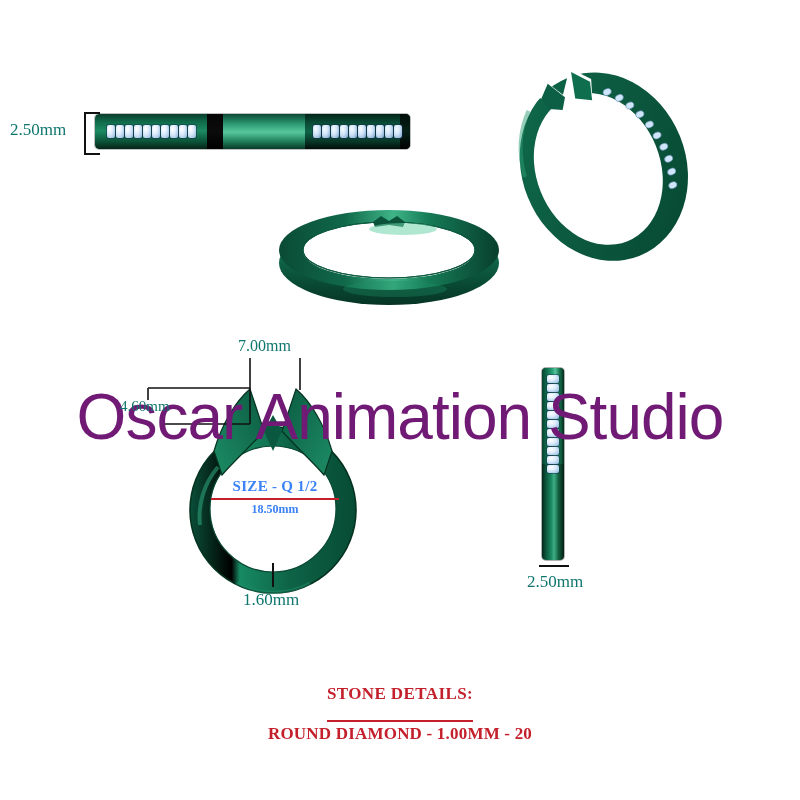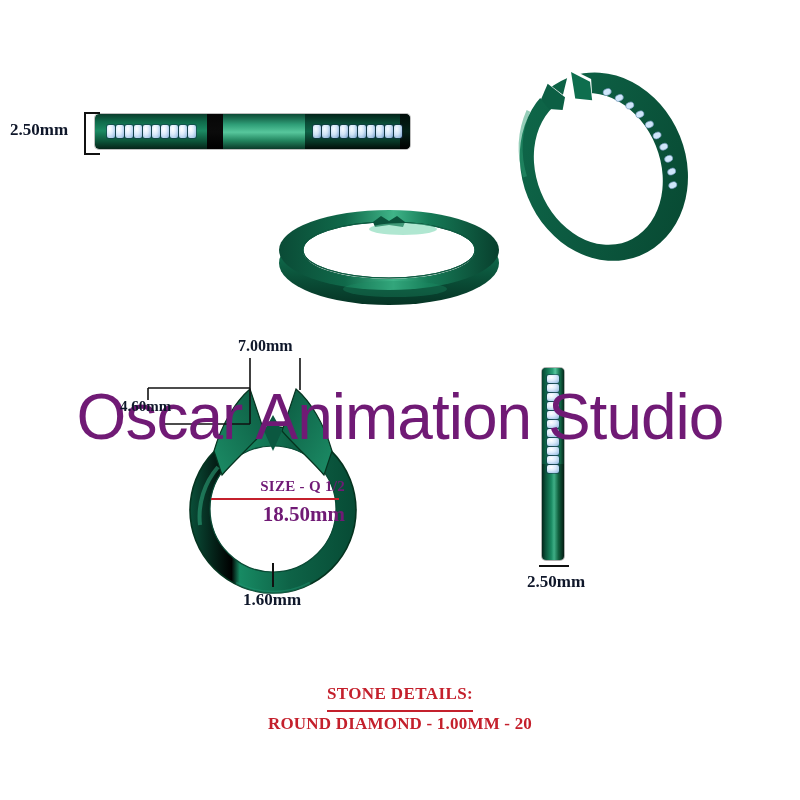--- a/index.html
+++ b/index.html
@@ -5,21 +5,21 @@
 <style>
   html,body{margin:0;padding:0;background:#ffffff;}
   body{
     width:800px;height:800px;position:relative;overflow:hidden;
     font-family:"Liberation Serif", serif;
     background:#ffffff;
   }
   #canvas{position:absolute;left:0;top:0;width:800px;height:800px;}
 
   .lbl{position:absolute;white-space:nowrap;font-family:"Liberation Serif",serif;}
-  .dim-lbl{font-weight:bold;color:#0f172a;}
+  .dim-lbl{font-weight:normal;color:#0f766e;}
 
   
   #watermark{
     position:absolute;left:0;top:385px;width:800px;
     text-align:center;
     font-family:"Liberation Sans", sans-serif;
     font-size:64px;
     font-weight:400;
     color:#701a75;
     letter-spacing:-1px;
@@ -65,26 +65,26 @@
   #ring-mid{position:absolute;left:277px;top:205px;width:225px;height:105px;z-index:10;}
 
   
   #ring-tr{position:absolute;left:495px;top:55px;width:215px;height:215px;z-index:10;}
 
   
   #ring-front{position:absolute;left:178px;top:385px;width:190px;height:215px;z-index:20;}
 
   
   #size-block{
-    position:absolute;left:205px;top:478px;width:140px;text-align:right;z-index:45;
-    color:#701a75;
+    position:absolute;left:205px;top:478px;width:140px;text-align:center;z-index:45;
+    color:#3b82f6;
   }
   #size-block .s1{font-size:15px;font-weight:bold;letter-spacing:.3px;}
   #size-block .rule{height:1.5px;background:#c4202c;margin:3px 6px 2px 6px;}
-  #size-block .s2{font-size:21px;font-weight:bold;}
+  #size-block .s2{font-size:12px;font-weight:bold;}
 
   #lbl-160{left:243px;top:590px;font-size:17px;z-index:45;}
   #tick-160{position:absolute;left:272px;top:563px;width:2px;height:24px;background:#111;z-index:44;}
 
   
   #dim-layer{position:absolute;left:0;top:0;width:800px;height:800px;z-index:35;pointer-events:none;}
   #lbl-700{left:238px;top:337px;font-size:16px;z-index:46;text-align:right;}
   #lbl-460{left:113px;top:398px;font-size:15px;z-index:46;margin-left:7px;}
 
   
@@ -97,21 +97,21 @@
   #band-right .topglow{position:absolute;left:0;right:0;top:0;height:96px;
     background:linear-gradient(90deg,#06402e 0%,#0f6b4c 20%,#2aa177 48%,#55c59d 60%,#16754f 80%,#05281c 100%);}
   #stones-vert{position:absolute;left:5px;top:7px;display:flex;flex-direction:column;gap:1px;z-index:3;}
   #stones-vert .stone{width:12px;height:8px;}
   #tick-250r{position:absolute;left:539px;top:565px;width:30px;height:2px;background:#111;z-index:22;}
   #lbl-250-right{left:527px;top:572px;font-size:17px;}
 
   
   #details{position:absolute;left:0;top:684px;width:800px;text-align:center;z-index:30;color:#c4202c;}
   #details .d-title{font-size:17px;font-weight:bold;letter-spacing:.4px;display:inline-block;
-                    border-bottom:2px solid #c4202c;padding-bottom:6px;}
+                    border-bottom:2px solid #c4202c;padding-bottom:16px;}
   #details .d-line{font-size:17px;font-weight:bold;margin-top:2px;letter-spacing:.2px;}
 </style>
 </head>
 <body>
 
 <div id="canvas">
 
   <div id="brk-top"></div>
   <div class="lbl dim-lbl" id="lbl-250-top">2.50mm</div>
 

